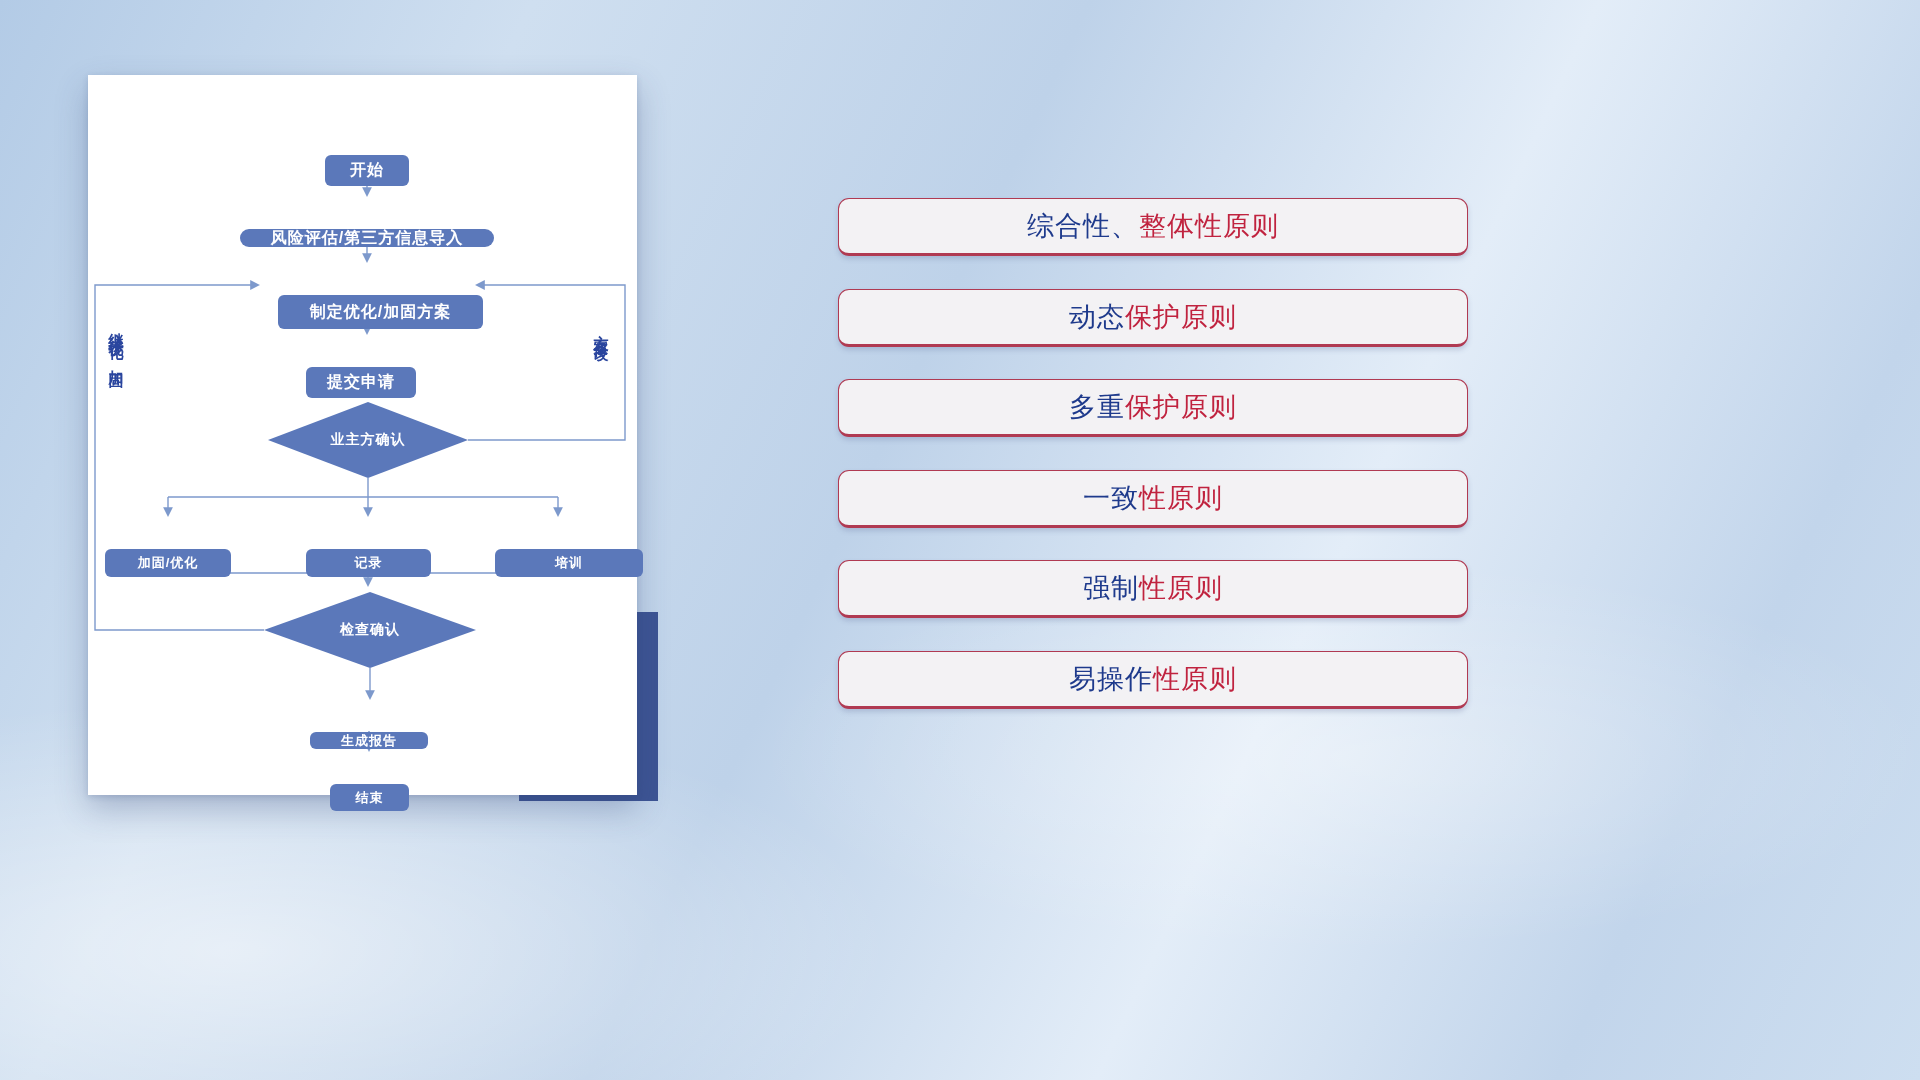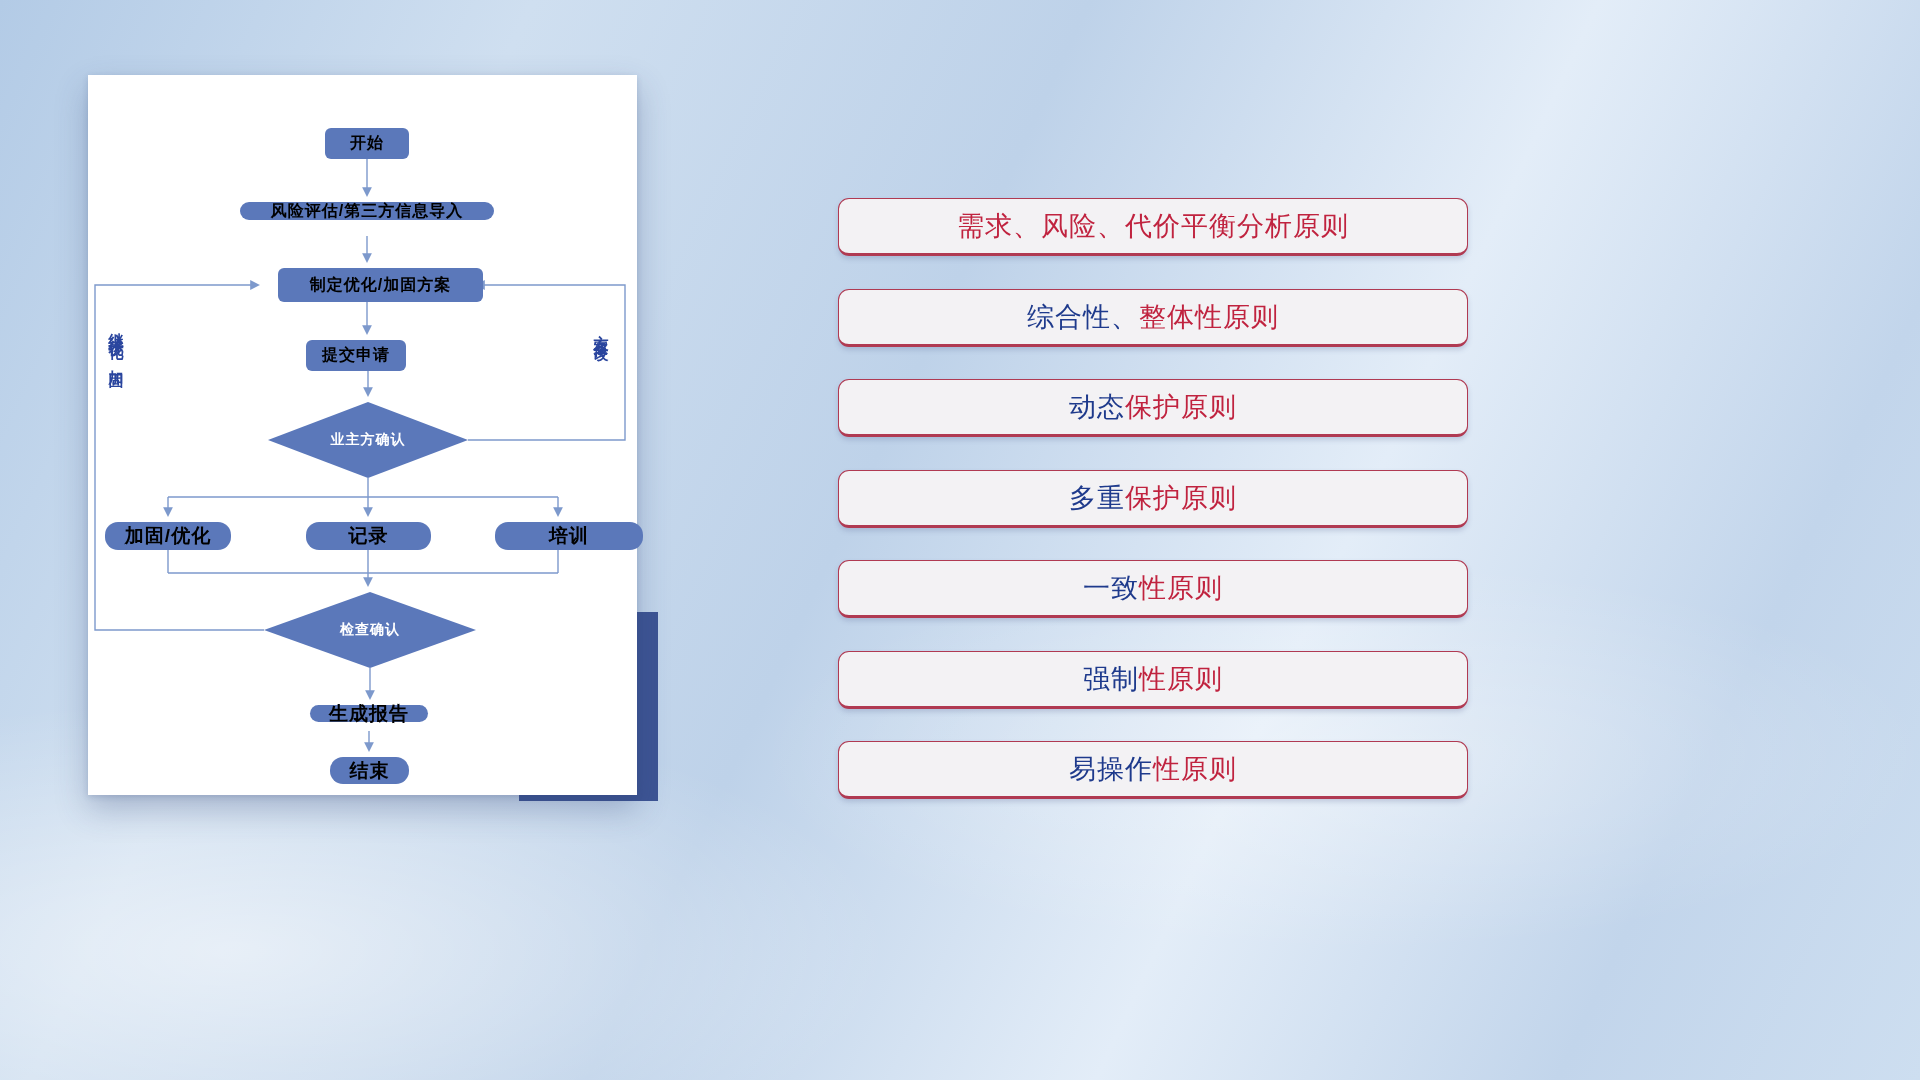--- a/index.html
+++ b/index.html
@@ -20,24 +20,24 @@
     background:var(--accent-rect);z-index:1;
   }
   .card{
     position:absolute;left:88px;top:75px;width:549px;height:720px;
     background:#ffffff;z-index:2;
     box-shadow:0 14px 30px rgba(50,70,120,0.30), 0 2px 6px rgba(50,70,120,0.18);
   }
   .flow-svg{position:absolute;left:0;top:0;width:549px;height:720px;}
   .flow-node{
     position:absolute;display:flex;align-items:center;justify-content:center;
-    background:var(--flow-blue);color:#000000;font-weight:bold;
-    border-radius:6px;font-size:16px;letter-spacing:1px;z-index:3;
+    background:var(--flow-blue);color:#ffffff;font-weight:bold;
+    border-radius:6px;font-size:16px;letter-spacing:1px;z-index:3;margin-top:27px;
   }
-  .flow-node.small{font-size:19px;border-radius:13px;}
+  .flow-node.small{font-size:13px;}
   .flow-diamond{
     position:absolute;display:flex;align-items:center;justify-content:center;
     background:var(--flow-blue);color:#ffffff;font-weight:bold;font-size:14px;
     clip-path:polygon(50% 0,100% 50%,50% 100%,0 50%);letter-spacing:1px;z-index:3;
   }
   .edge-label{
     position:absolute;writing-mode:vertical-rl;text-orientation:upright;
     color:var(--navy);font-weight:bold;font-size:15px;letter-spacing:4px;z-index:3;
   }
   
@@ -96,21 +96,21 @@
         <path d="M176 555 H7 V210 H170" marker-end="url(#arrow)"></path>
       </g>
     </svg>
 
     <div class="flow-node" style="left:237px;top:53px;width:84px;height:31px;">开始</div>
 
     <div class="flow-node" style="left:152px;top:127px;width:254px;height:18px;border-radius:16px;">风险评估/第三方信息导入</div>
 
     <div class="flow-node" style="left:190px;top:193px;width:205px;height:34px;">制定优化/加固方案</div>
 
-    <div class="flow-node" style="left:218px;top:265px;width:100px;height:31px;">提交申请</div>
+    <div class="flow-node" style="left:218px;top:265px;width:110px;height:31px;">提交申请</div>
 
     <div class="flow-diamond" style="left:180px;top:327px;width:200px;height:76px;">业主方确认</div>
 
     <div class="flow-node small" style="left:17px;top:447px;width:126px;height:28px;">加固/优化</div>
 
     <div class="flow-node small" style="left:218px;top:447px;width:125px;height:28px;">记录</div>
 
     <div class="flow-node small" style="left:407px;top:447px;width:148px;height:28px;">培训</div>
 
     <div class="flow-diamond" style="left:176px;top:517px;width:212px;height:76px;">检查确认</div>
@@ -120,23 +120,20 @@
     <div class="flow-node small" style="left:242px;top:682px;width:79px;height:27px;">结束</div>
 
     <div class="edge-label" style="left:18px;top:246px;height:132px;">继续优化/加固</div>
 
     <div class="edge-label" style="left:503px;top:247px;height:82px;">方案修改</div>
 
   </div>
 
 
   <div class="principles" id="principles">
-      <div class="principle">
-        <span class="seg-red">需求、风险、代价平衡分析原则</span>
-      </div>
       <div class="principle">
         <span class="seg-blue">综合性、</span>
         <span class="seg-red">整体性原则</span>
       </div>
       <div class="principle">
         <span class="seg-blue">动态</span>
         <span class="seg-red">保护原则</span>
       </div>
       <div class="principle">
         <span class="seg-blue">多重</span>

